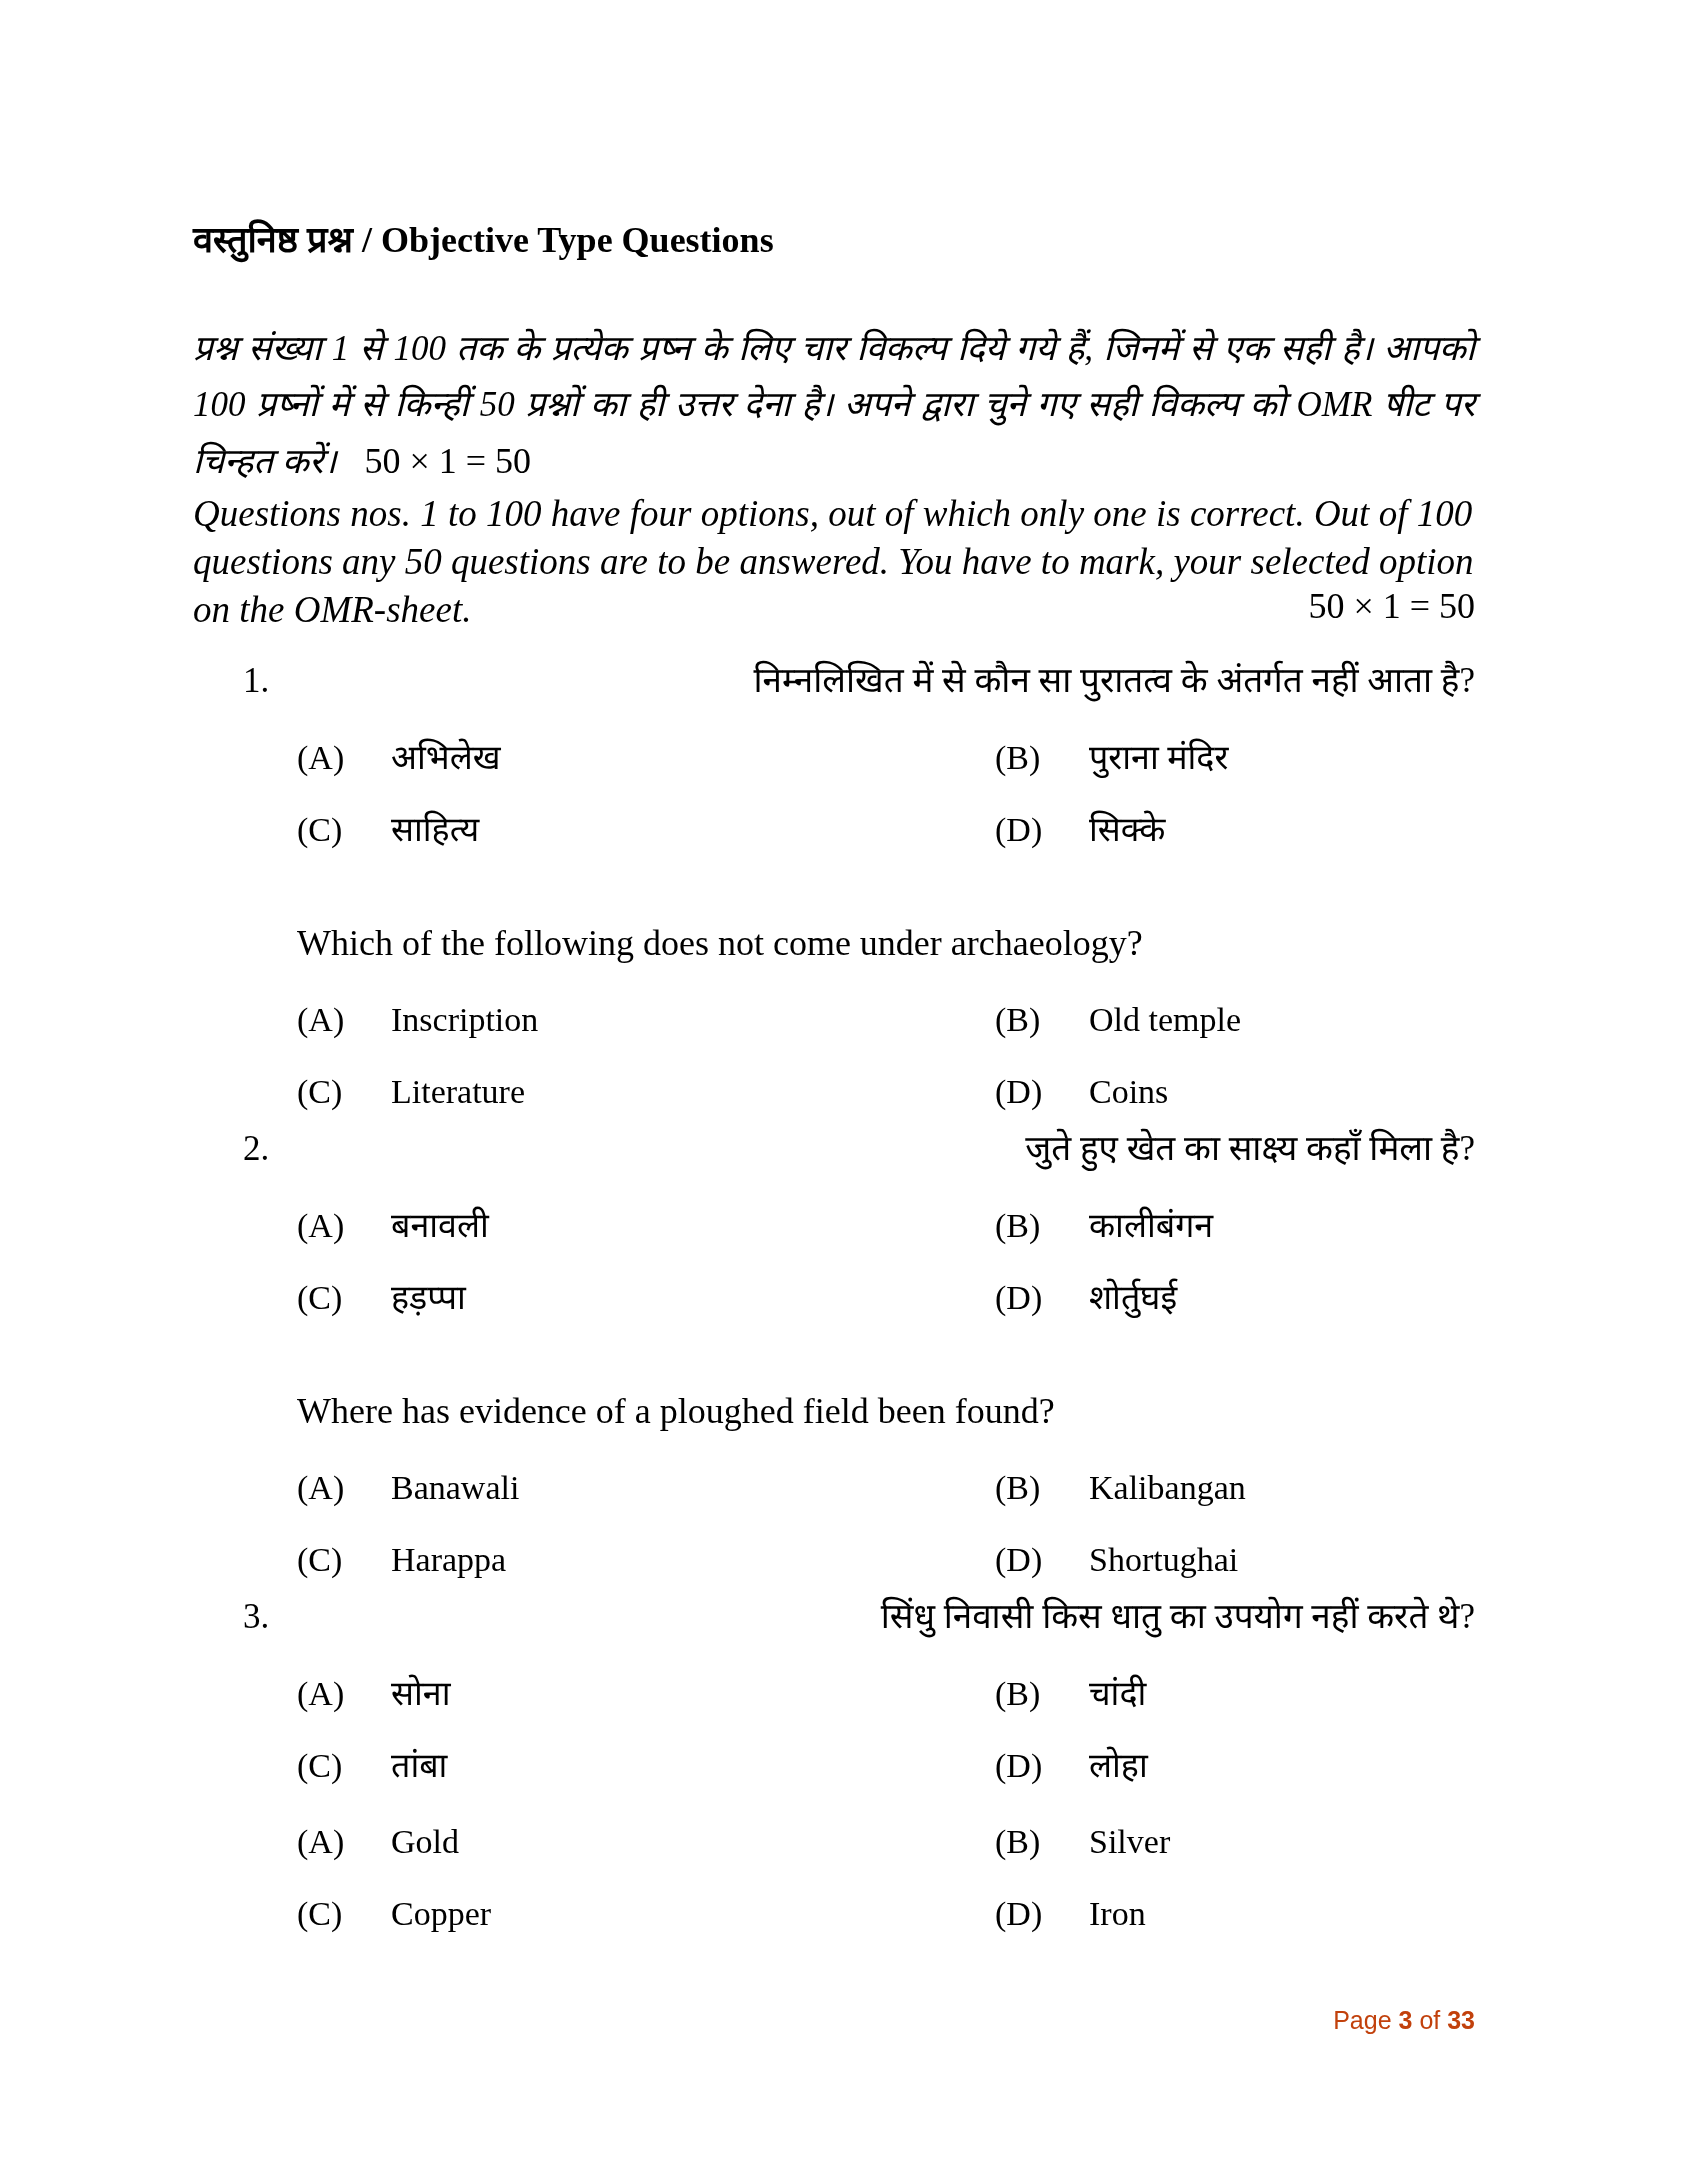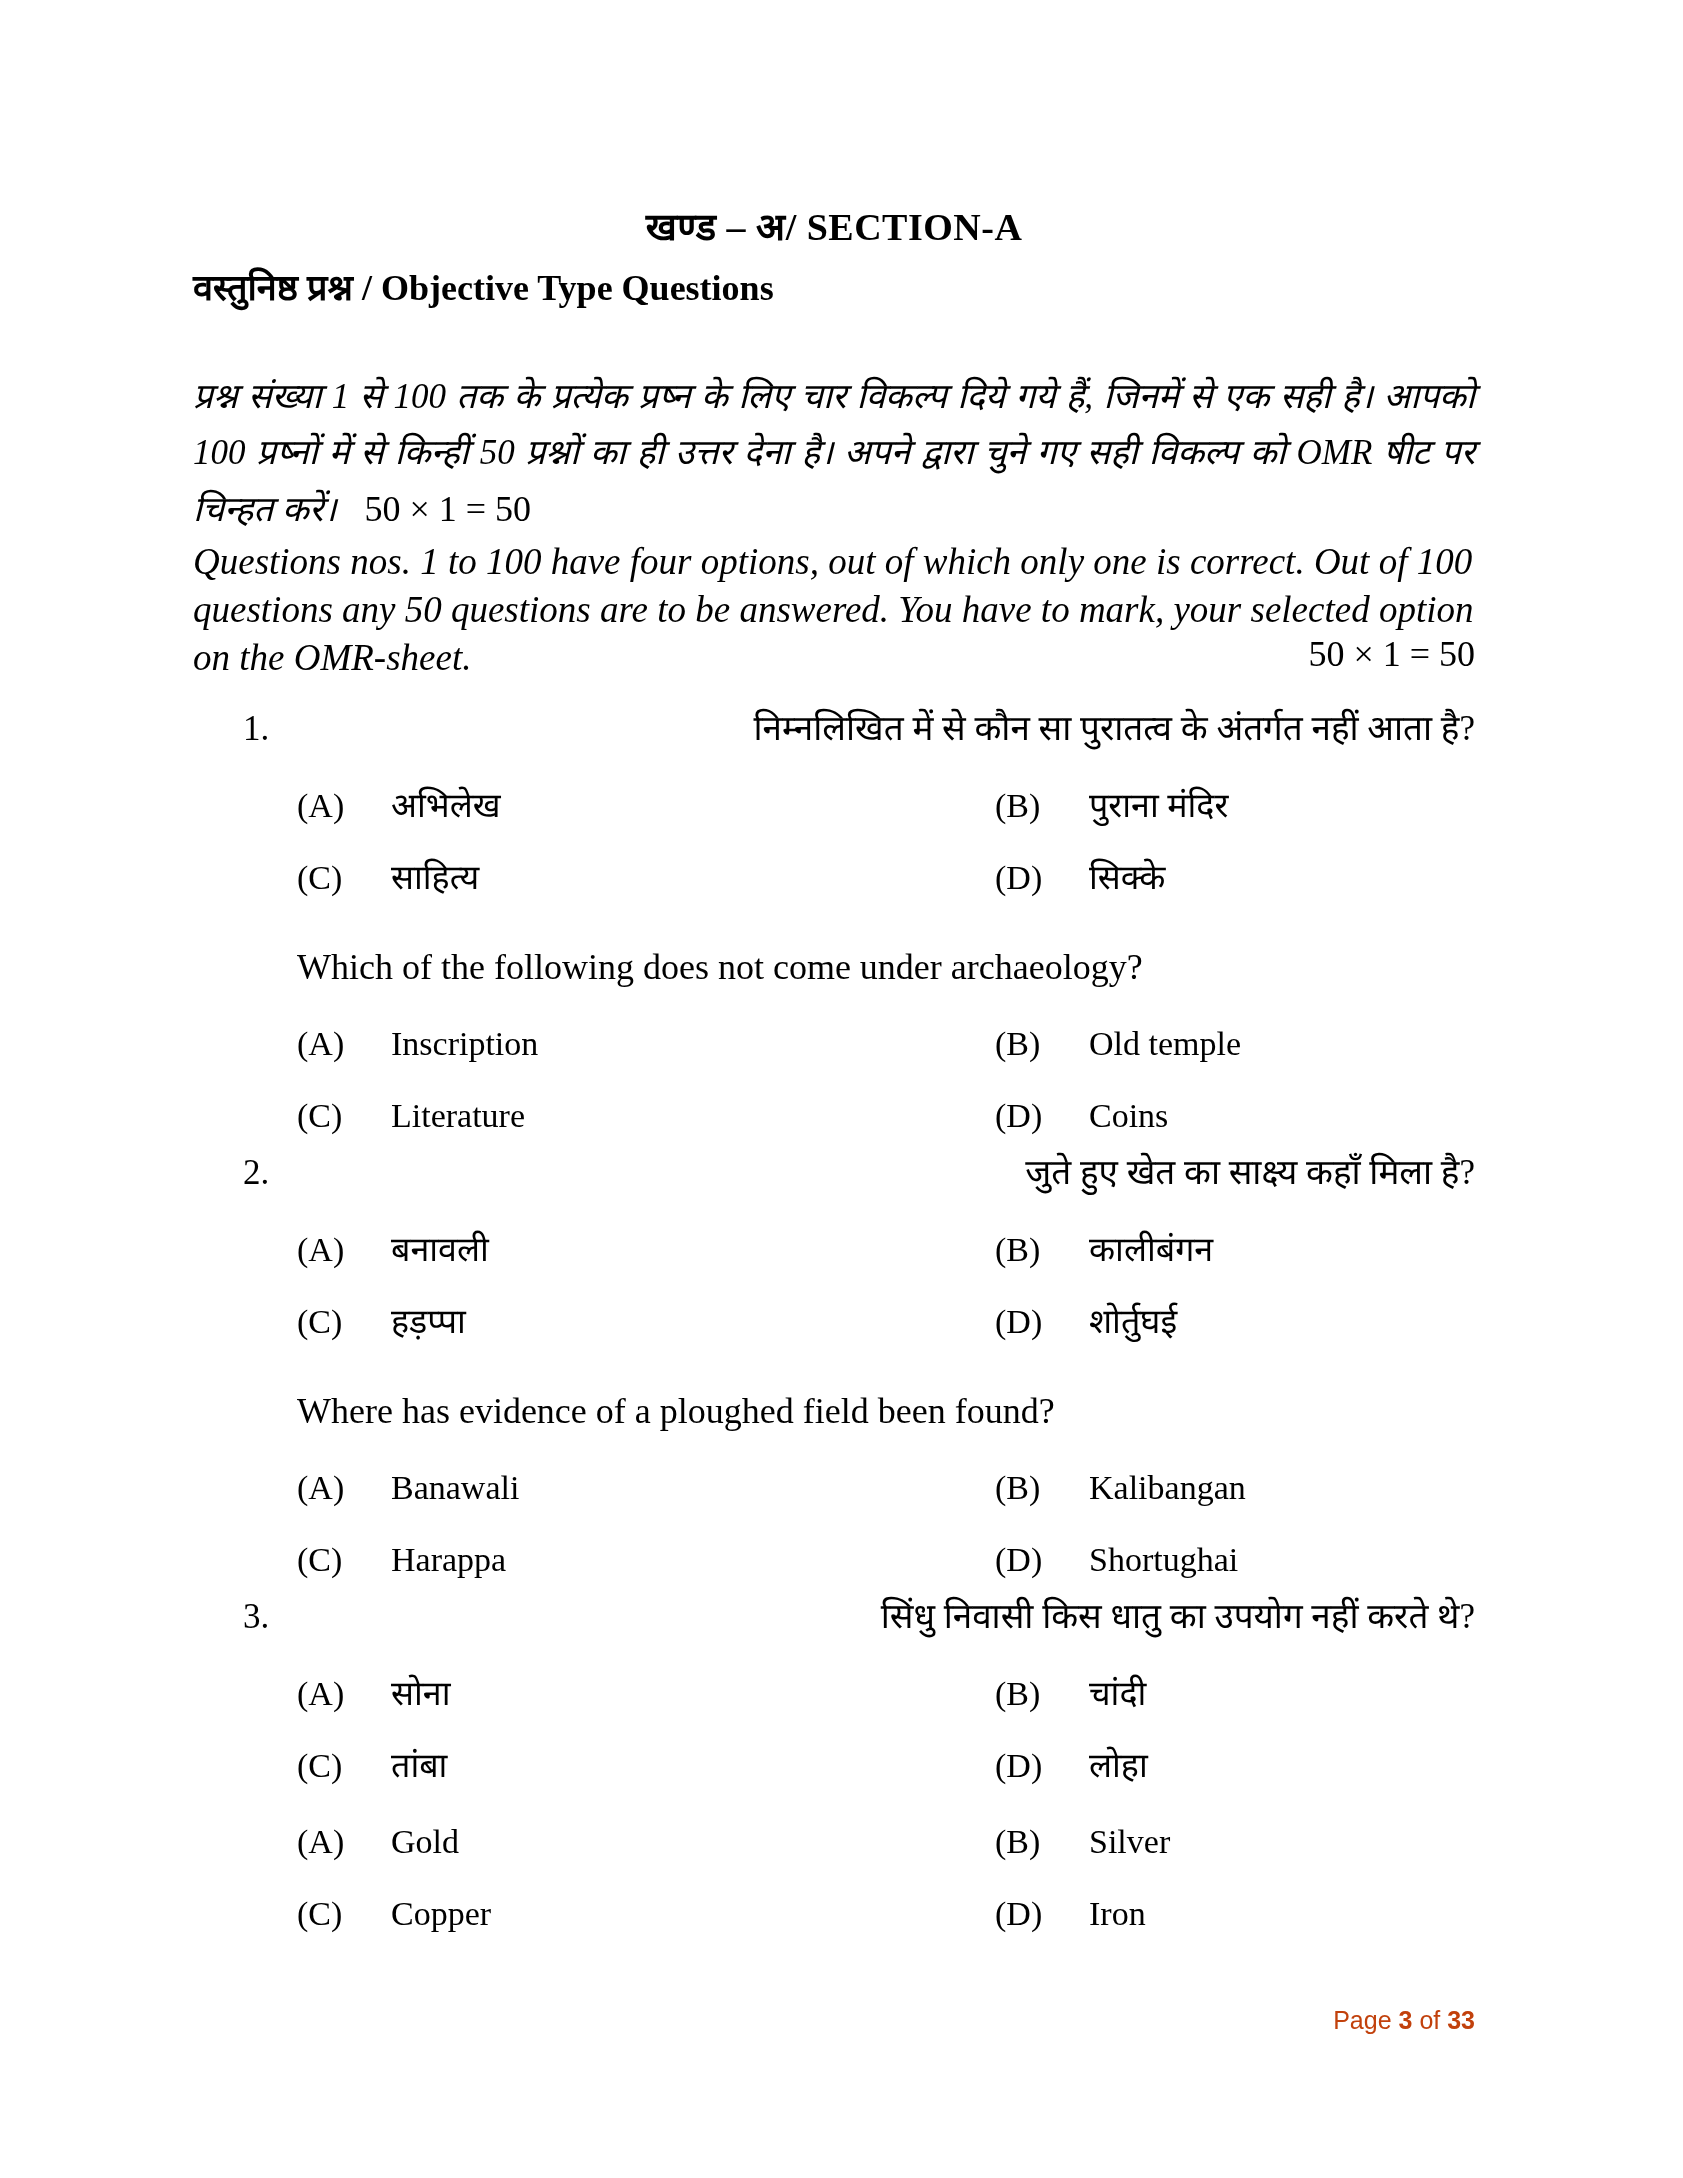--- a/index.html
+++ b/index.html
@@ -96,40 +96,39 @@
   }
   .opt {
     display: flex;
   }
   .opt-label {
     flex: none;
     width: 94px;
   }
   .eng-q {
     margin-left: 104px;
-    margin-top: 44px;
+    margin-top: 68px;
     font-size: 36px;
     line-height: 46px;
   }
   .footer {
     position: absolute;
     top: 2006px;
     right: 208px;
     font-family: "Liberation Sans", "DejaVu Sans", sans-serif;
     font-size: 25px;
     color: #c2410c;
   }
   .footer b { font-weight: bold; }
 </style>
 </head>
 <body>
 
 <div class="page">
 
-  <div class="section-title">खण्ड – अ/ SECTION-A</div>
   <div class="section-subtitle">वस्तुनिष्ठ प्रश्न / Objective Type Questions</div>
 
   <div class="hindi-instructions"><span>प्रश्न संख्या 1 से 100 तक के प्रत्येक प्रष्न के लिए चार विकल्प दिये गये हैं, जिनमें से एक सही है। आपको 100 प्रष्नों में से किन्हीं 50 प्रश्नों का ही उत्तर देना है। अपने द्वारा चुने गए सही विकल्प को OMR षीट पर चिन्हत करें।</span><span class="hindi-marks">50 × 1 = 50</span></div>
 
   <div class="english-instructions"><span>Questions nos. 1 to 100 have four options, out of which only one is correct. Out of 100 questions any 50 questions are to be answered. You have to mark, your selected option on the OMR-sheet.</span><span class="english-marks">50 × 1 = 50</span></div>
 
   <div class="questions">
 
     <div class="q-block">
       <div class="q-line">

